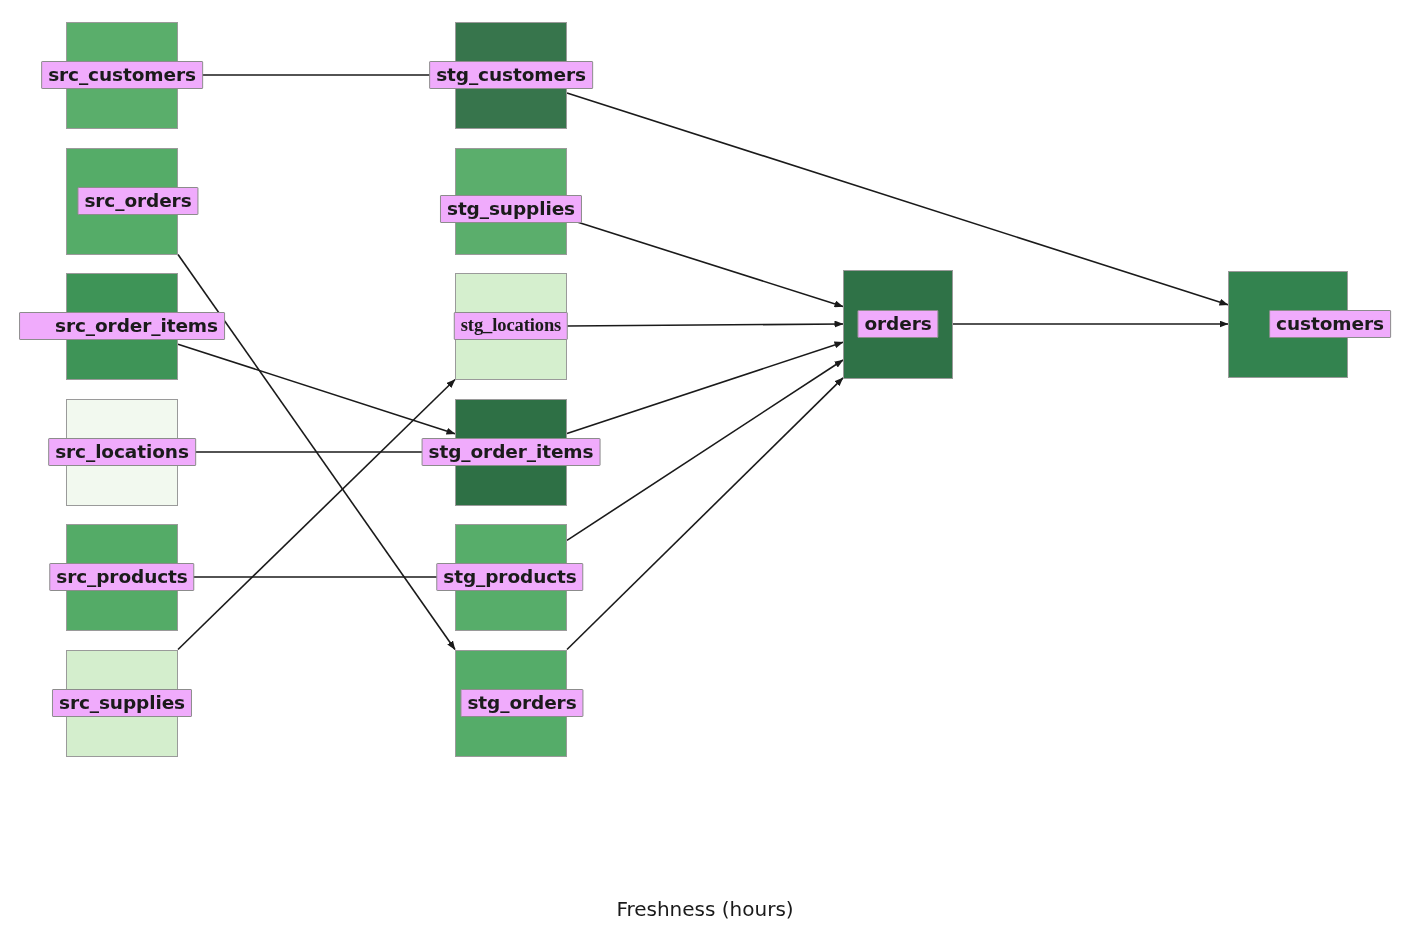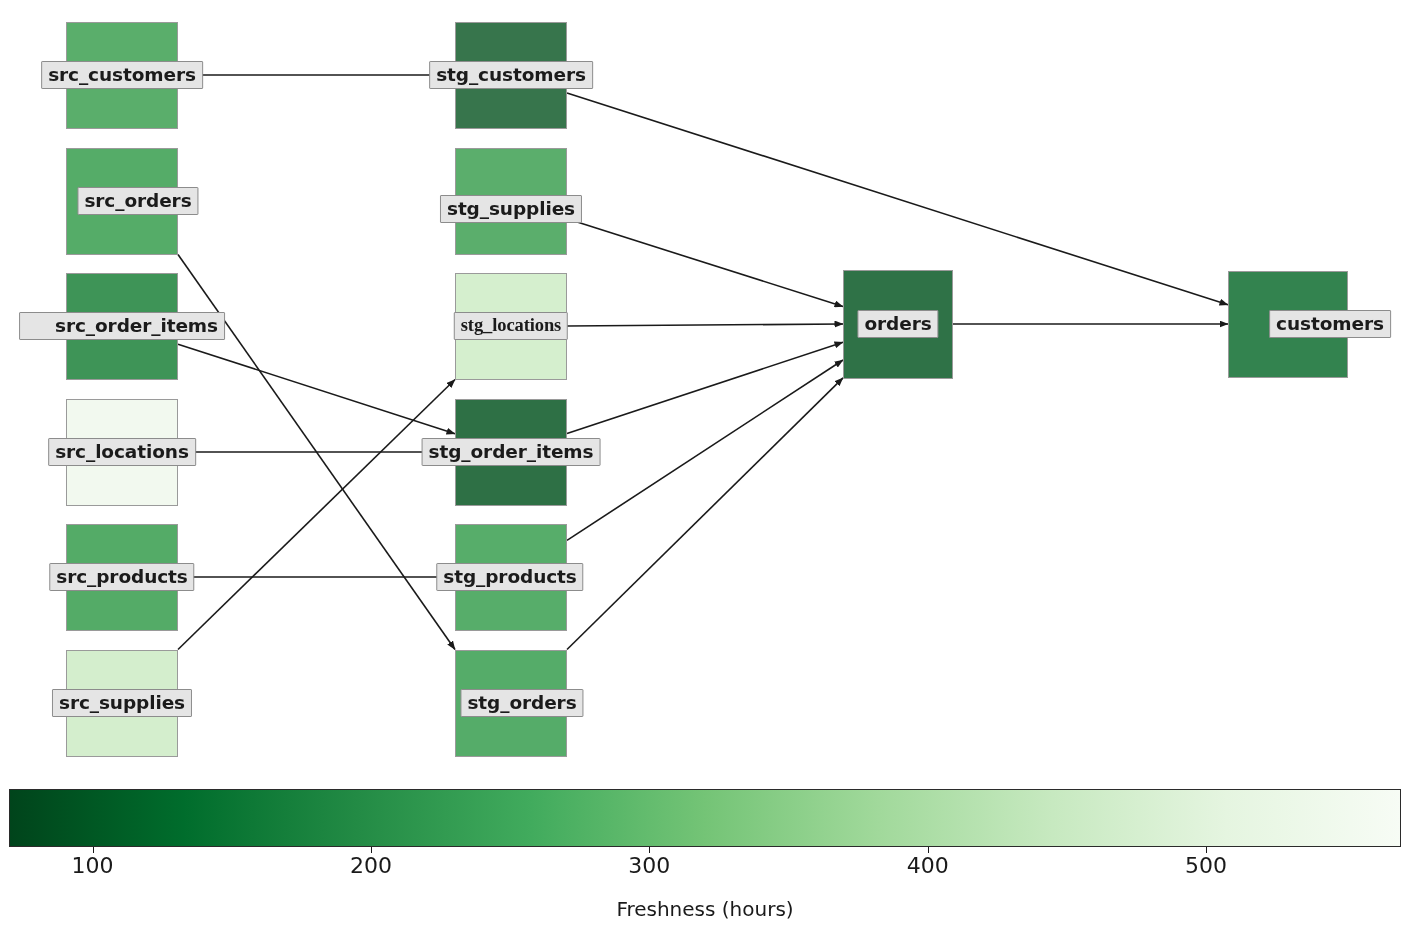--- a/index.html
+++ b/index.html
@@ -28,21 +28,21 @@
     pointer-events: none;
   }
   .node {
     position: absolute;
     box-sizing: border-box;
     border: 1px solid #9a9a9a;
   }
   .node-label {
     position: absolute;
     transform: translate(-50%, -50%);
-    background: #e5e5e5;
+    background: #f0abfc;
     border: 1px solid #8c8c8c;
     border-radius: 1px;
     padding: 2px 6px 3px 6px;
     font-weight: bold;
     font-size: 18.5px;
     line-height: 21px;
     color: #1b1b1b;
     white-space: nowrap;
     letter-spacing: -0.1px;
   }
@@ -138,31 +138,16 @@
       <div class="node" style="left: 455px; top: 523.5px; width: 112px; height: 107px; background: rgb(87, 173, 106);"></div>
       <div class="node-label" style="left: 510px; top: 577px;">stg_products</div>
       <div class="node" style="left: 455px; top: 649.5px; width: 112px; height: 107px; background: rgb(85, 172, 105);"></div>
       <div class="node-label" style="left: 522px; top: 703px;">stg_orders</div>
       <div class="node" style="left: 843px; top: 269.5px; width: 110px; height: 109px; background: rgb(47, 114, 71);"></div>
       <div class="node-label" style="left: 898px; top: 324px;">orders</div>
       <div class="node" style="left: 1228px; top: 270.5px; width: 120px; height: 107px; background: rgb(51, 131, 79);"></div>
       <div class="node-label" style="left: 1288px; top: 324px; margin-left: 42px;">customers</div>
     </div>
 
-  <div id="colorbar-wrap">
-    <div class="cb-gradient" id="cb-gradient" style="background: linear-gradient(to right, rgb(0, 68, 27), rgb(0, 109, 44), rgb(35, 139, 69), rgb(65, 171, 93), rgb(116, 196, 118), rgb(161, 217, 155), rgb(199, 233, 192), rgb(229, 245, 224), rgb(247, 252, 245));"></div>
-    <div id="cb-ticks">
-        <div class="cb-tick" style="left: 83.52px;"></div>
-        <div class="cb-ticklabel" style="left: 83.52px;">100</div>
-        <div class="cb-tick" style="left: 361.92px;"></div>
-        <div class="cb-ticklabel" style="left: 361.92px;">200</div>
-        <div class="cb-tick" style="left: 640.32px;"></div>
-        <div class="cb-ticklabel" style="left: 640.32px;">300</div>
-        <div class="cb-tick" style="left: 918.72px;"></div>
-        <div class="cb-ticklabel" style="left: 918.72px;">400</div>
-        <div class="cb-tick" style="left: 1197.12px;"></div>
-        <div class="cb-ticklabel" style="left: 1197.12px;">500</div>
-      </div>
-  </div>
 
   <div id="cb-title">Freshness (hours)</div>
 
 </div>
 
 </body></html>

